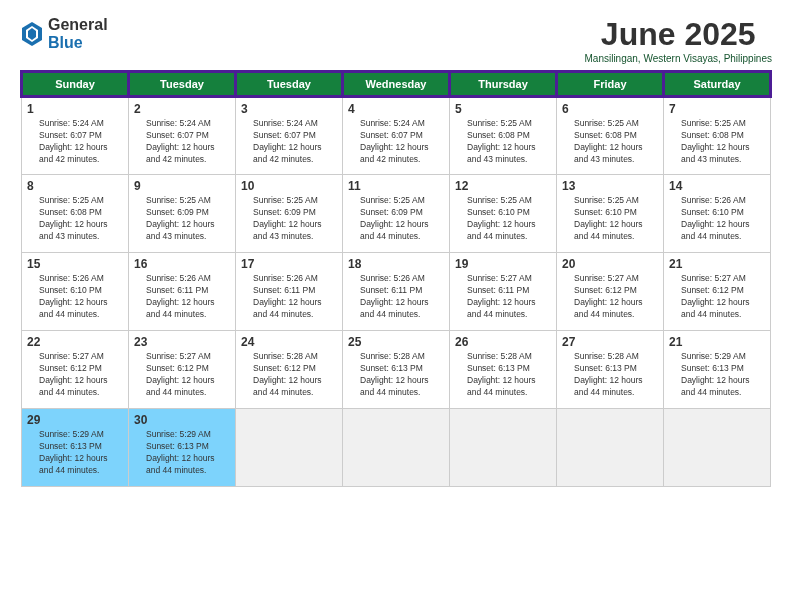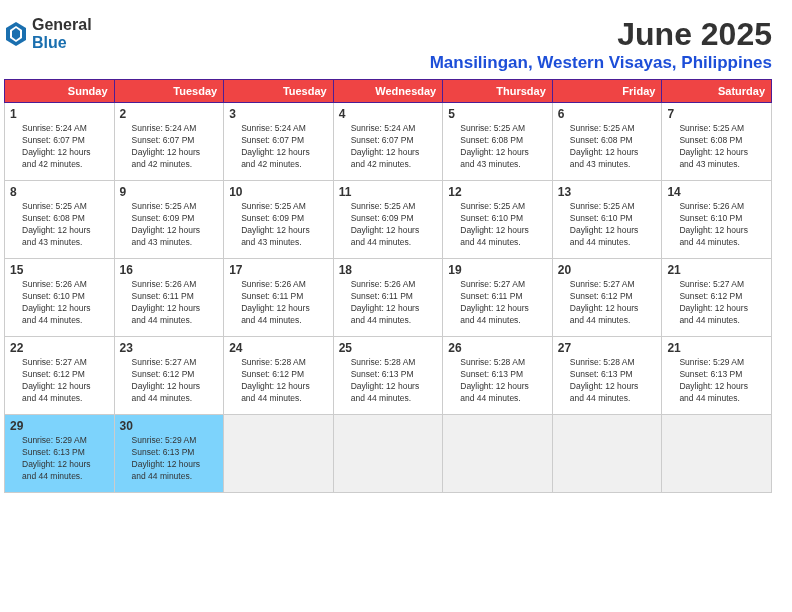--- a/index.html
+++ b/index.html
@@ -6,21 +6,21 @@
     body {
       font-family: Arial, sans-serif;
       background: #fff;
       width: 792px;
       height: 612px;
       overflow: hidden;
     }
     .page {
       width: 792px;
       height: 612px;
-      padding: 16px 20px 12px 4px;
+      padding: 16px 20px 12px 20px;
       background: #fff;
     }
     .header-area {
       display: flex;
       justify-content: space-between;
       align-items: flex-start;
       margin-bottom: 6px;
     }
     .logo {
       display: flex;
@@ -46,39 +46,40 @@
       width: 24px;
       height: 28px;
     }
     .title-area {
       text-align: right;
     }
     .month-title {
       font-size: 32px;
       font-weight: bold;
       color: #333;
+      text-align: center;
     }
     .location-title {
-      font-size: 17px;
-      color: #1d4ed8;
-      font-weight: bold;
+      font-size: 10px;
+      color: #14532d;
+      font-weight: normal;
     }
     .calendar-table {
       width: 100%;
       border-collapse: collapse;
       font-size: 9.5px;
     }
     .calendar-table th {
-      background-color: #ef4444;
+      background-color: #15803d;
       color: #fff;
-      text-align: right;
+      text-align: center;
       padding: 5px 6px;
       font-size: 11px;
       font-weight: bold;
-      border: 1px solid #4c1d95;
+      border: 3px solid #4c1d95;
     }
     .calendar-table td {
       border: 1px solid #ccc;
       vertical-align: top;
       padding: 4px 5px;
       width: 14.28%;
       height: 78px;
       color: #333;
       background: #fff;
     }

